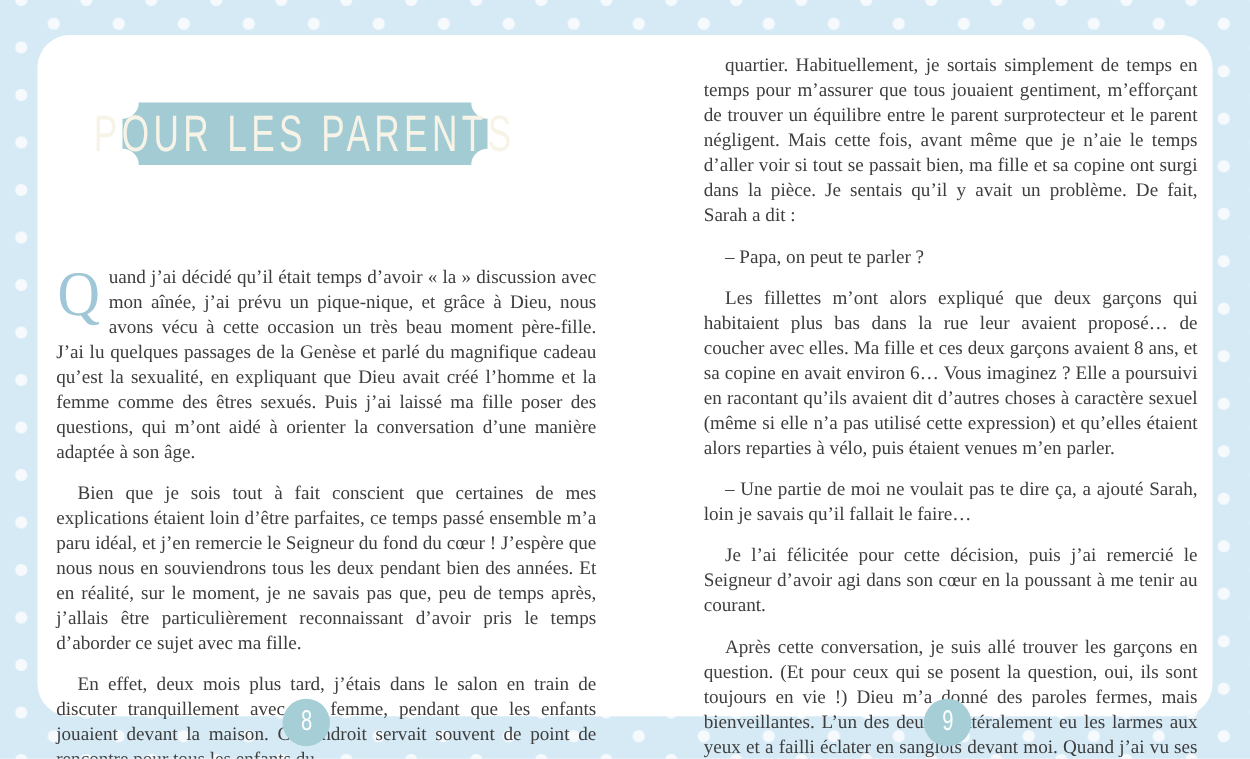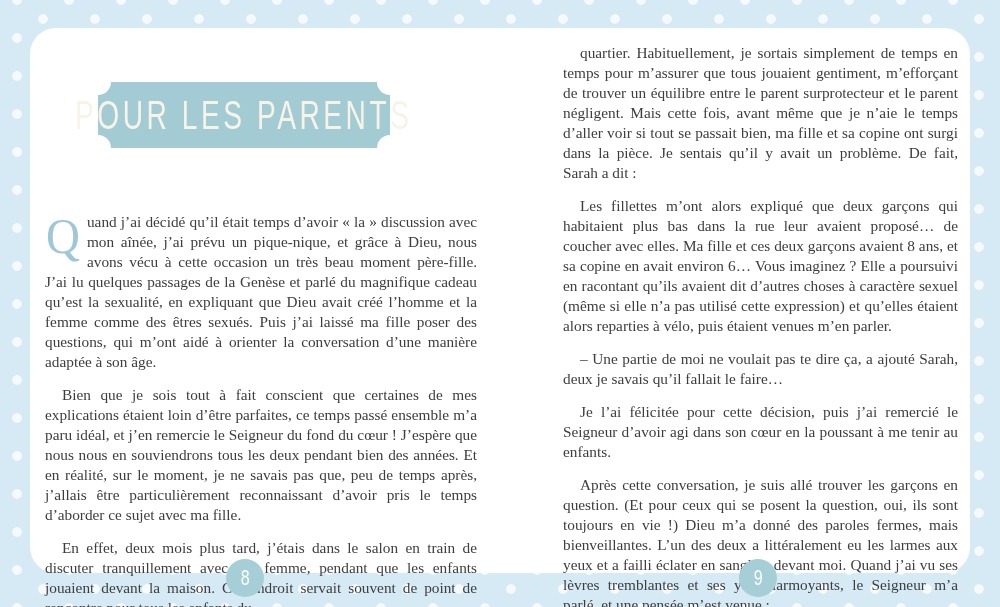--- a/index.html
+++ b/index.html
@@ -12,21 +12,21 @@
     background-size: 52px 38px, 52px 38px;
     background-position: 17px 0px, 43px 19px;
     font-family: "Liberation Sans", sans-serif;
   }
   .spread {
     position: absolute; left: 30px; top: 28px; width: 940px; height: 545px;
     background: #ffffff; border-radius: 26px;
   }
   
   .banner {
-    position: absolute; left: 68px; top: 54px; width: 292px; height: 66px;
+    position: absolute; left: 68px; top: 54px; width: 292px; height: 50px;
     background: #a2cbd3;
     display: flex; align-items: center; justify-content: center;
   }
   .banner .notch {
     position: absolute; width: 26px; height: 26px; border-radius: 50%;
     background: #ffffff;
   }
   .banner .tl { left: -13px; top: -13px; }
   .banner .tr { right: -13px; top: -13px; }
   .banner .bl { left: -13px; bottom: -13px; }
@@ -84,23 +84,24 @@
     </div>
 
     <div class="page-num left">
       <span>8</span>
     </div>
   </div>
 
   <div>
     <div class="col col-right">
       <p>quartier. Habituellement, je sortais simplement de temps en temps pour m’assurer que tous jouaient gentiment, m’efforçant de trouver un équilibre entre le parent surprotecteur et le parent négligent. Mais cette fois, avant même que je n’aie le temps d’aller voir si tout se passait bien, ma fille et sa copine ont surgi dans la pièce. Je sentais qu’il y avait un problème. De fait, Sarah a dit&nbsp;:</p>
+      <p>– Papa, on peut te parler&nbsp;?</p>
       <p>Les fillettes m’ont alors expliqué que deux garçons qui habitaient plus bas dans la rue leur avaient proposé… de coucher avec elles. Ma fille et ces deux garçons avaient 8 ans, et sa copine en avait environ 6… Vous imaginez&nbsp;? Elle a poursuivi en racontant qu’ils avaient dit d’autres choses à caractère sexuel (même si elle n’a pas utilisé cette expression) et qu’elles étaient alors reparties à vélo, puis étaient venues m’en parler.</p>
-      <p>– Une partie de moi ne voulait pas te dire ça, a ajouté Sarah, deux je savais qu’il fallait le faire…</p>
-      <p>Je l’ai félicitée pour cette décision, puis j’ai remercié le Seigneur d’avoir agi dans son cœur en la poussant à me tenir au enfants.</p>
+      <p>– Une partie de moi ne voulait pas te dire ça, a ajouté Sarah, loin je savais qu’il fallait le faire…</p>
+      <p>Je l’ai félicitée pour cette décision, puis j’ai remercié le Seigneur d’avoir agi dans son cœur en la poussant à me tenir au courant.</p>
       <p><span>Après cette conversation, je suis allé trouver les garçons en question. (Et pour ceux qui se posent la question, oui, ils sont toujours en vie&nbsp;!) Dieu m’a donné des paroles fermes, mais bienveillantes. L’un des deux a littéralement eu les larmes aux yeux et a failli éclater en sanglots devant moi. Quand j’ai vu ses lèvres tremblantes et ses yeux larmoyants, le Seigneur m’a parlé, et une pensée m’est venue&nbsp;:</span> </p>
     </div>
 
     <div class="page-num right">
       <span>9</span>
     </div>
   </div>
 
 </div>
 

